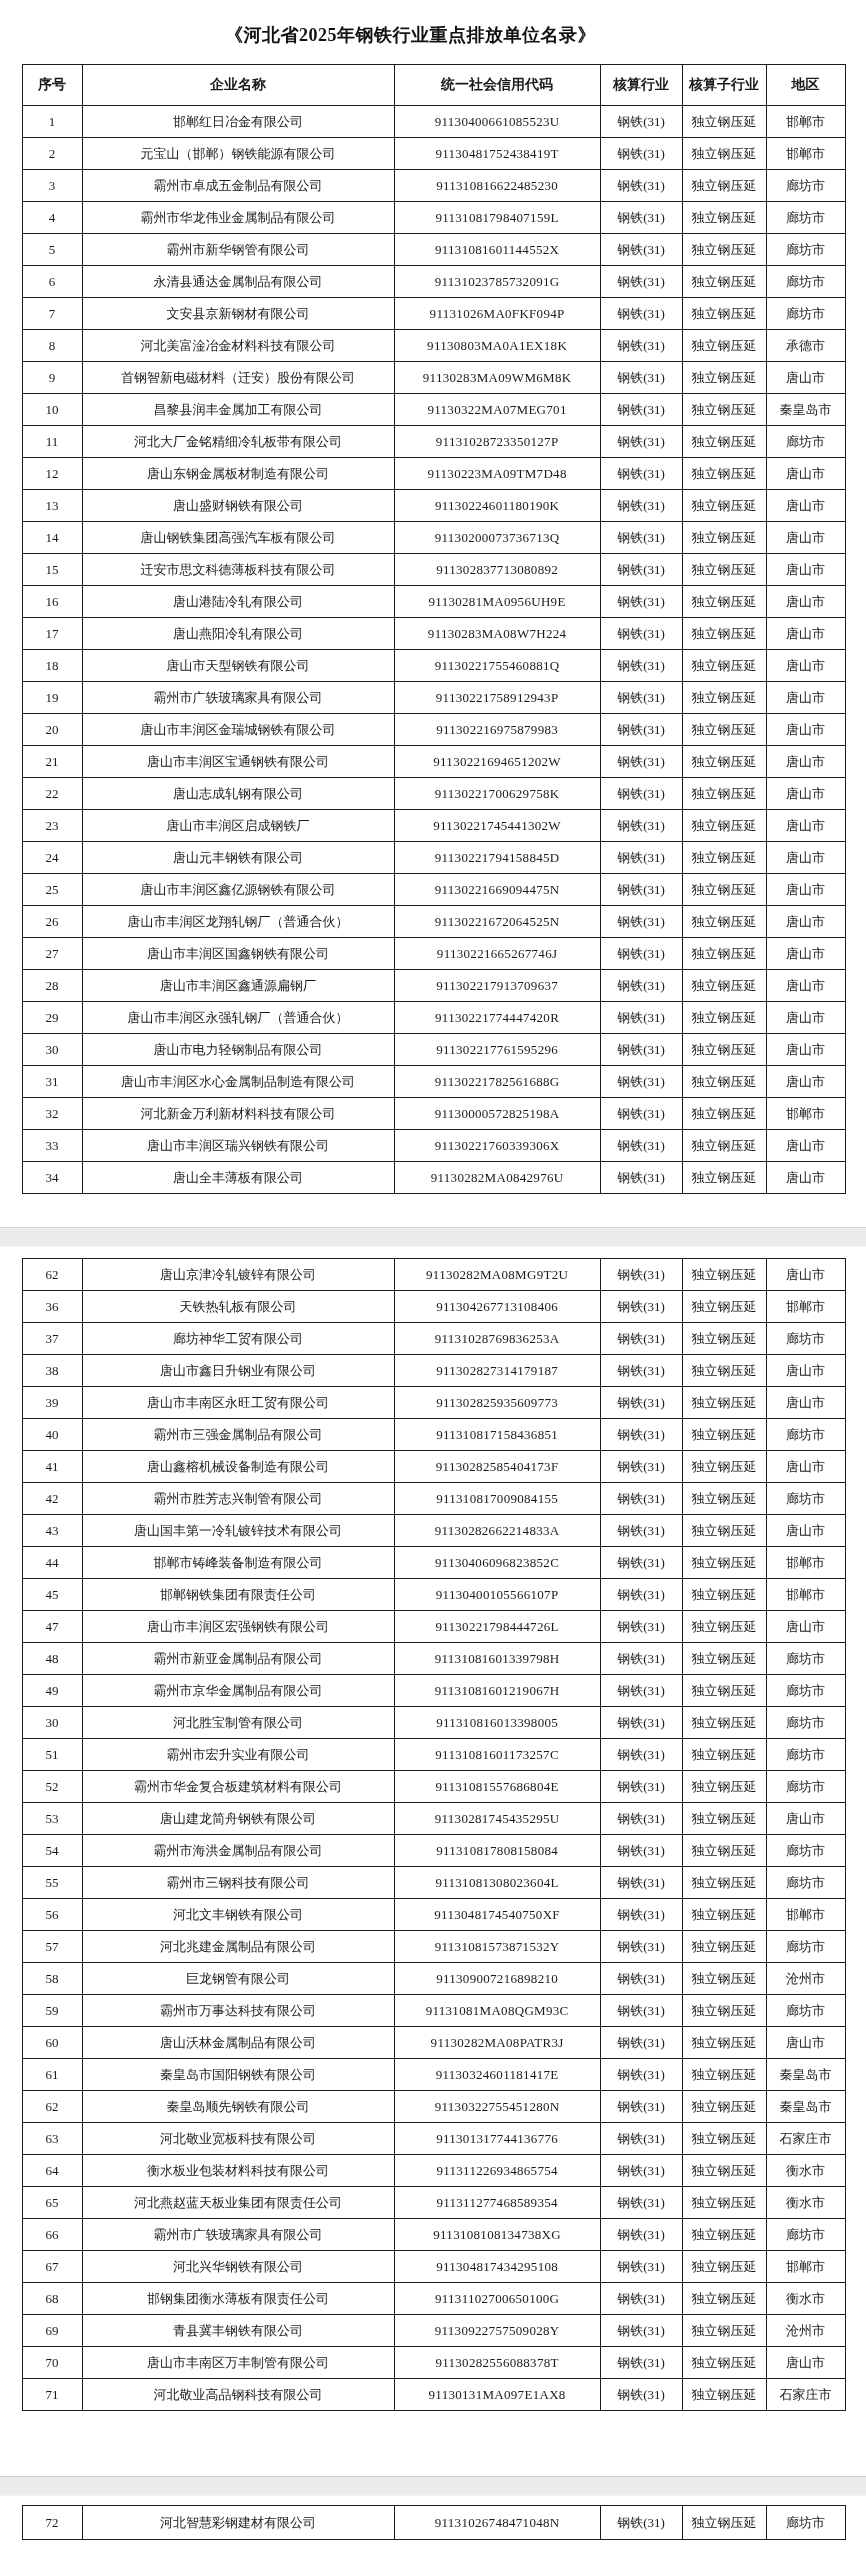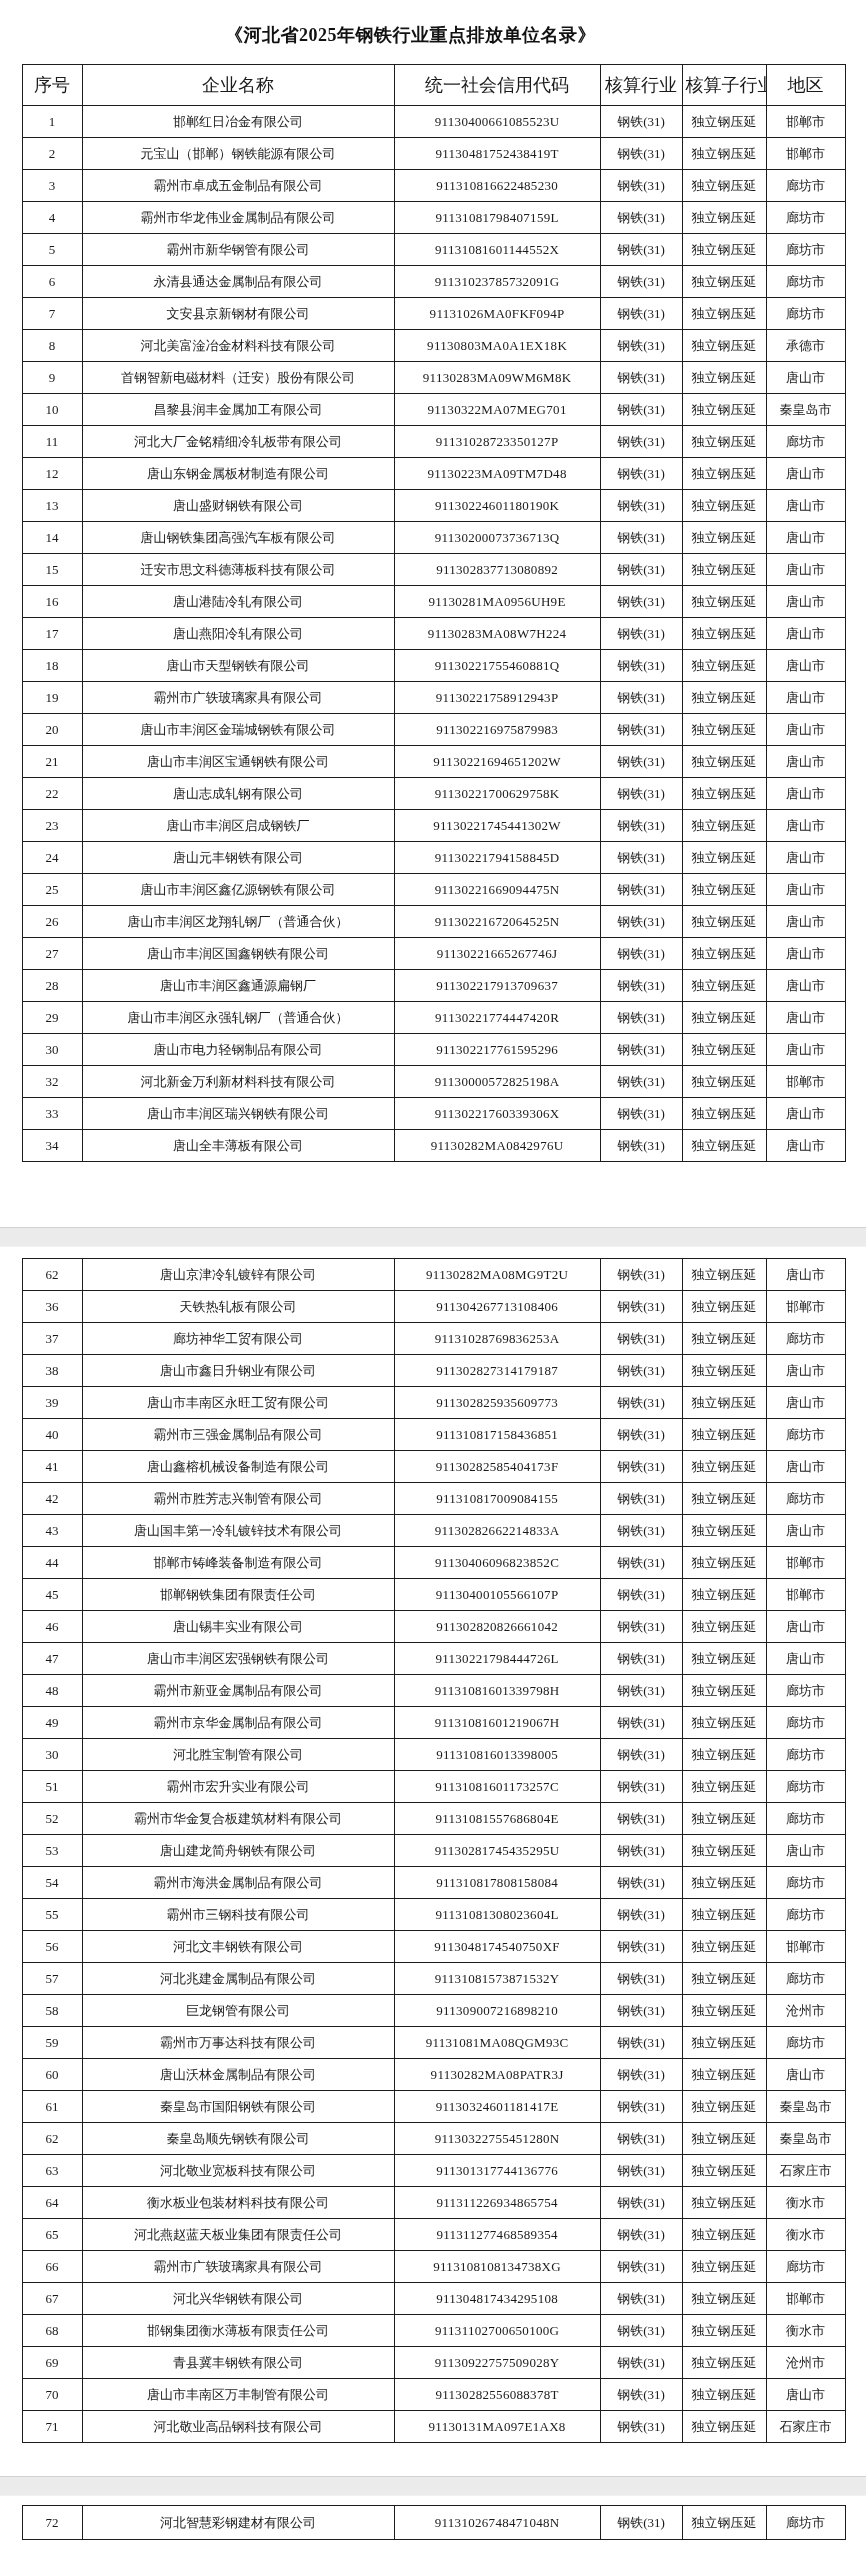--- a/index.html
+++ b/index.html
@@ -15,21 +15,21 @@
     position:absolute;left:21.6px;border-collapse:collapse;table-layout:fixed;
     width:824px;background:#fff;
   }
   #page1{top:64px;}
   #page2{top:1258px;}
   #page3{top:2505px;padding-left:36px;}
   .doc-table th,.doc-table td{
     border:1.4px solid #1c1c1c;text-align:center;vertical-align:middle;
     padding:0 2.8px;font-size:13px;overflow:hidden;white-space:nowrap;
   }
-  .doc-table th{font-weight:normal;height:40px;font-size:18px;}
+  .doc-table th{font-weight:bold;height:40px;font-size:14px;}
   .doc-table tbody tr{height:32px;}
   #page3 tbody tr{height:34px;}
   col.c0{width:60px;} col.c1{width:312px;} col.c2{width:206px;}
   col.c3{width:82px;} col.c4{width:84px;} col.c5{width:79px;}
   .doc-table td.col2{font-family:"Liberation Serif","DejaVu Serif",serif;letter-spacing:0.3px;}
   .page-break{
     position:absolute;left:0;width:867px;height:18px;background:#ebebeb;
     border-top:0.9px solid #d2d2d2;border-bottom:0.9px solid #f2f2f2;
   }
   #break1{top:1227px;}
@@ -294,20 +294,28 @@
       </tr>
       <tr>
         <td class="col0">30</td>
         <td class="col1">唐山市电力轻钢制品有限公司</td>
         <td class="col2">911302217761595296</td>
         <td class="col3">钢铁(31)</td>
         <td class="col4">独立钢压延</td>
         <td class="col5">唐山市</td>
       </tr>
       <tr>
+        <td class="col0">31</td>
+        <td class="col1">唐山市丰润区水心金属制品制造有限公司</td>
+        <td class="col2">91130221782561688G</td>
+        <td class="col3">钢铁(31)</td>
+        <td class="col4">独立钢压延</td>
+        <td class="col5">唐山市</td>
+      </tr>
+      <tr>
         <td class="col0">32</td>
         <td class="col1">河北新金万利新材料科技有限公司</td>
         <td class="col2">91130000572825198A</td>
         <td class="col3">钢铁(31)</td>
         <td class="col4">独立钢压延</td>
         <td class="col5">邯郸市</td>
       </tr>
       <tr>
         <td class="col0">33</td>
         <td class="col1">唐山市丰润区瑞兴钢铁有限公司</td>
@@ -422,28 +430,20 @@
       </tr>
       <tr>
         <td class="col0">45</td>
         <td class="col1">邯郸钢铁集团有限责任公司</td>
         <td class="col2">91130400105566107P</td>
         <td class="col3">钢铁(31)</td>
         <td class="col4">独立钢压延</td>
         <td class="col5">邯郸市</td>
       </tr>
       <tr>
-        <td class="col0">46</td>
-        <td class="col1">唐山锡丰实业有限公司</td>
-        <td class="col2">911302820826661042</td>
-        <td class="col3">钢铁(31)</td>
-        <td class="col4">独立钢压延</td>
-        <td class="col5">唐山市</td>
-      </tr>
-      <tr>
         <td class="col0">47</td>
         <td class="col1">唐山市丰润区宏强钢铁有限公司</td>
         <td class="col2">91130221798444726L</td>
         <td class="col3">钢铁(31)</td>
         <td class="col4">独立钢压延</td>
         <td class="col5">唐山市</td>
       </tr>
       <tr>
         <td class="col0">48</td>
         <td class="col1">霸州市新亚金属制品有限公司</td>

